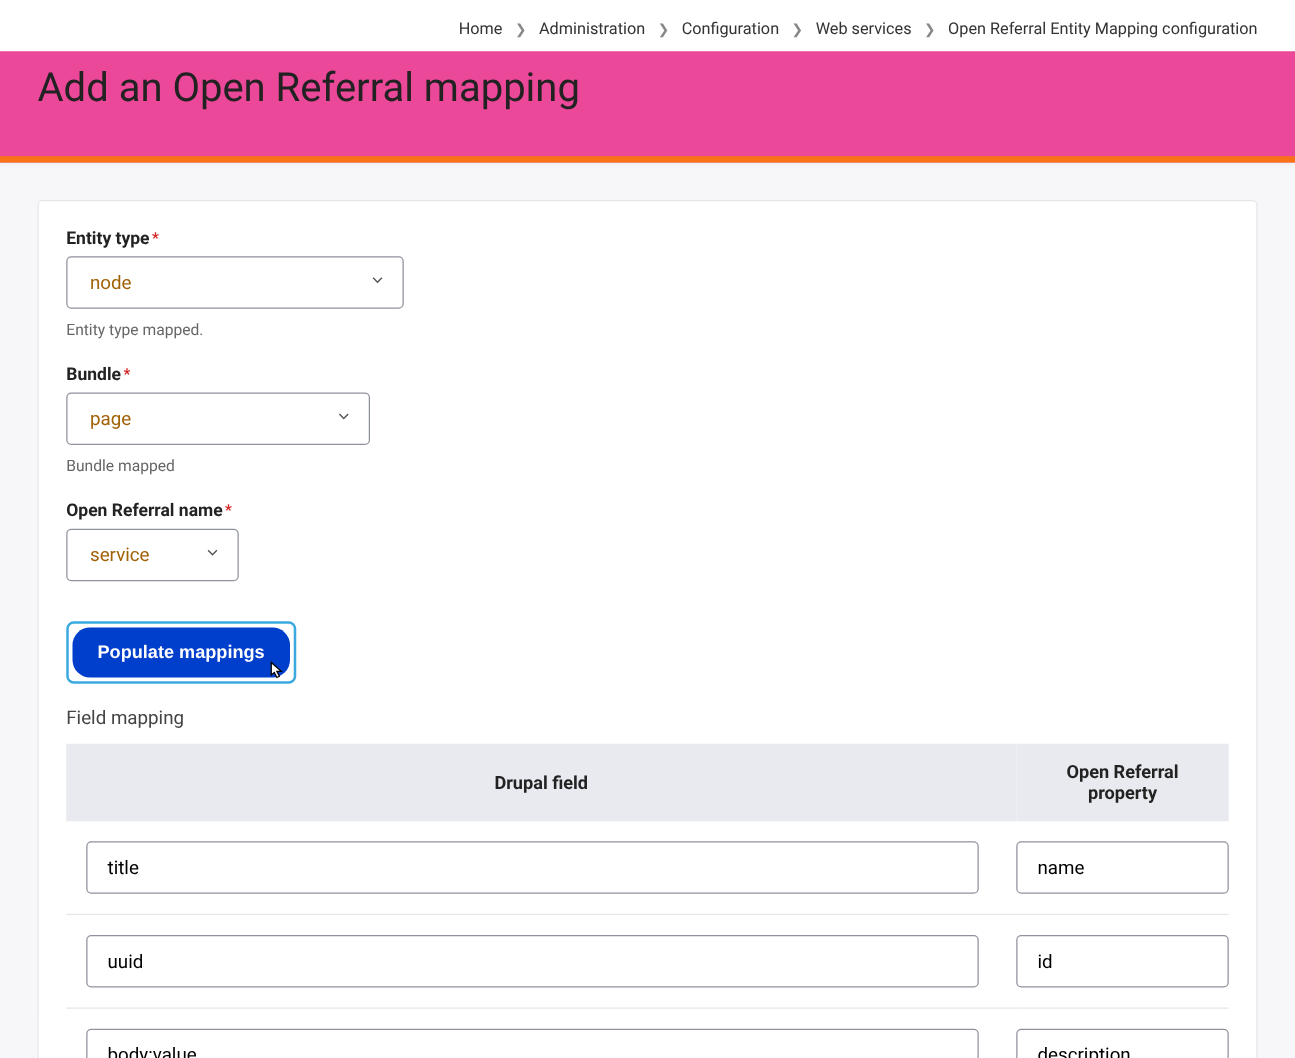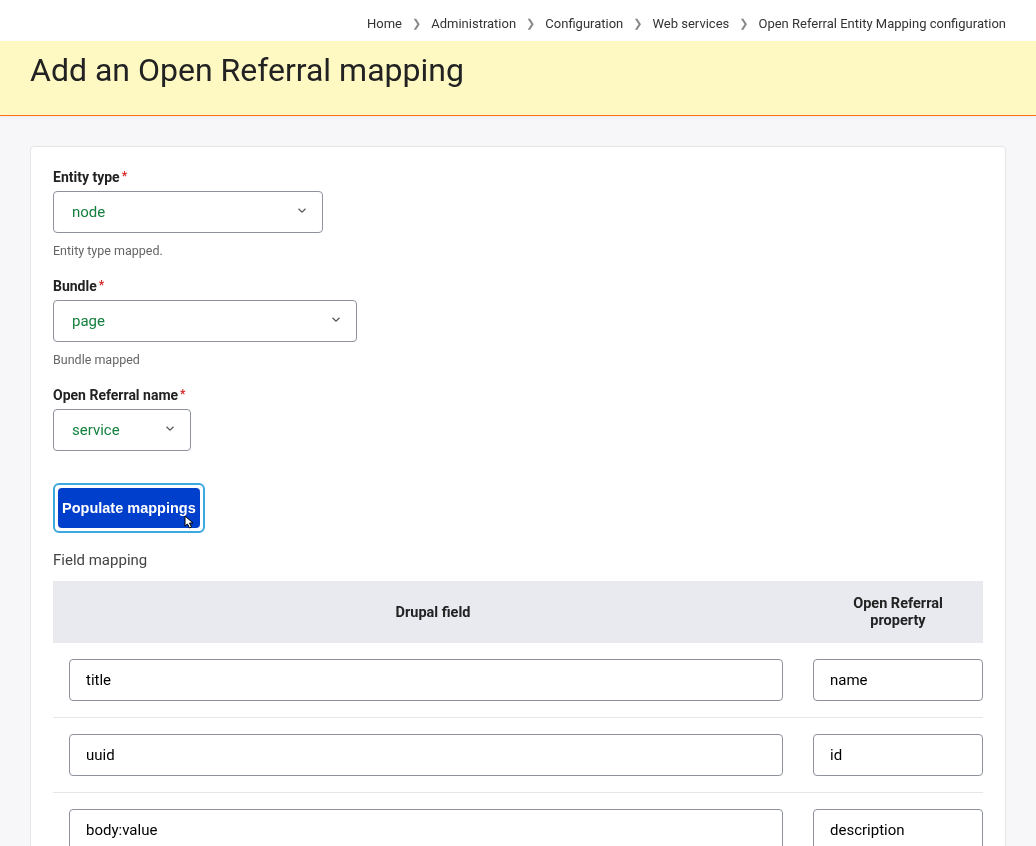--- a/index.html
+++ b/index.html
@@ -25,23 +25,23 @@
     }
     .breadcrumb-item {
       color: #333;
       cursor: pointer;
     }
     .breadcrumb-sep {
       color: #888;
       font-size: 11px;
     }
     .page-title-wrap {
-      padding: 10px 30px 26px;
-      background: #fef9c3;
-      border-bottom: 1px solid #f97316;
+      padding: 10px 30px 36px;
+      background: #ec4899;
+      border-bottom: 5px solid #f97316;
       box-shadow: 0 2px 4px rgba(0,0,0,0.04);
     }
     .page-title {
       font-size: 32px;
       font-weight: 400;
       color: #222;
     }
     .content {
       padding: 30px;
     }
@@ -69,58 +69,58 @@
     }
     .select-wrap {
       position: relative;
     }
     .select {
       width: 100%;
       padding: 11px 40px 11px 18px;
       border: 1px solid #8e929c;
       border-radius: 4px;
       font-size: 15px;
-      color: #15803d;
+      color: #a16207;
       background: #fff;
       cursor: pointer;
       appearance: none;
     }
     .select-arrow {
       position: absolute;
       right: 14px;
       top: 50%;
       transform: translateY(-50%);
       pointer-events: none;
       color: #555;
     }
     .entity-type-select { width: 270px; }
-    .bundle-select { width: 304px; }
+    .bundle-select { width: 243px; }
     .or-type-select { width: 138px; }
     .description {
       font-size: 12.5px;
       color: #666;
       margin-top: 10px;
     }
     .populate-btn-wrap {
       display: inline-block;
       padding: 3px;
       border: 2px solid #3ba9e0;
       border-radius: 6px;
       margin-top: 12px;
       margin-bottom: 18px;
       position: relative;
     }
     .populate-btn {
       background: #003ecc;
       color: #fff;
       font-weight: 700;
       font-size: 14.5px;
-      padding: 12px 4px;
+      padding: 12px 20px;
       border: none;
-      border-radius: 4px;
+      border-radius: 14px;
       cursor: pointer;
     }
     .cursor-icon {
       position: absolute;
       right: 6px;
       bottom: -6px;
       font-size: 15px;
       pointer-events: none;
     }
     .fieldset-legend {

